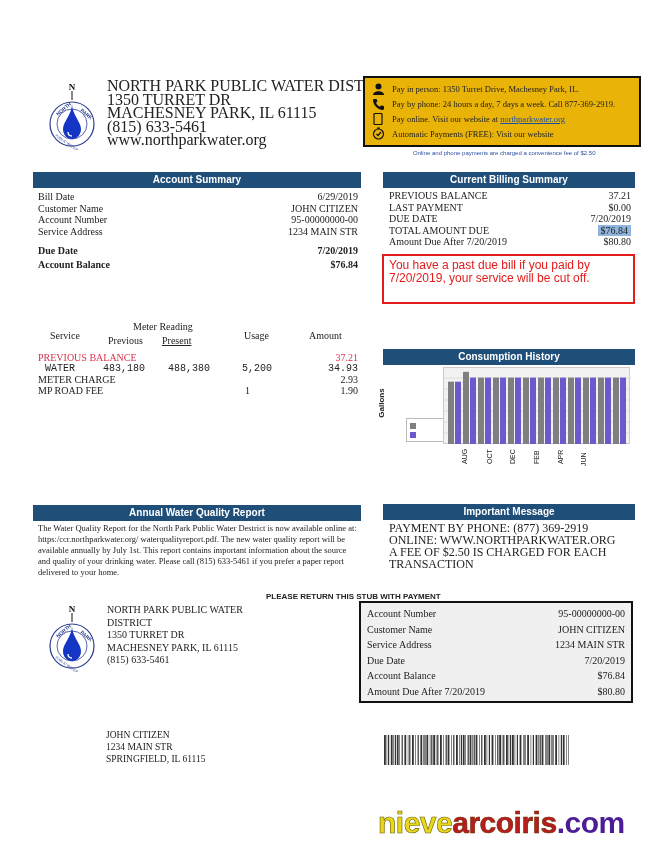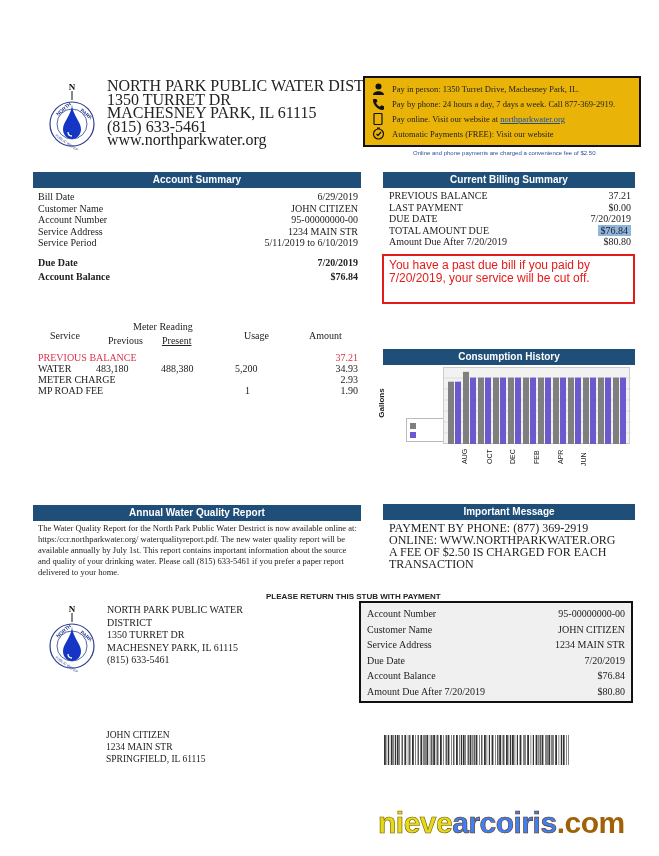--- a/index.html
+++ b/index.html
@@ -99,24 +99,20 @@
         <span>JOHN CITIZEN</span>
       </div>
     <div class="row">
         <span>Account Number</span>
         <span>95-00000000-00</span>
       </div>
     <div class="row">
         <span>Service Address</span>
         <span>1234 MAIN STR</span>
       </div>
-    <div class="row">
-        <span>Service Period</span>
-        <span>5/11/2019 to 6/10/2019</span>
-      </div>
     <div class="row" style="font-weight:bold; margin-top:7px; line-height:14px;">
         <span>Due Date</span>
         <span>7/20/2019</span>
       </div>
     <div class="row" style="font-weight:bold; line-height:14px;">
         <span>Account Balance</span>
         <span>$76.84</span>
       </div>
   </div>
 </div>
@@ -155,21 +151,21 @@
     <span class="abs" style="left:75px; top:17px;">Previous</span>
     <span class="abs" style="left:129px; top:17px;text-decoration:underline;">Present</span>
     <span class="abs" style="left:211px; top:12px;">Usage</span>
     <span class="abs" style="left:276px; top:12px;">Amount</span>
   </div>
   <div style="position:relative; height:48px; font-size:10px;">
     <div class="abs red" style="left:5px; right:3px; top:0; height:12px;">
       <span class="abs" style="left:0;">PREVIOUS BALANCE</span>
       <span class="abs" style="right:0;">37.21</span>
     </div>
-    <div class="abs" style="left:5px; right:3px; top:11px; height:12px;">
+    <div class="abs" style="left:12px; right:3px; top:11px; height:12px;font-family:Liberation Mono, monospace;">
       <span class="abs" style="left:0;">WATER</span>
       <span class="abs" style="left:58px;">483,180</span>
       <span class="abs" style="left:123px;">488,380</span>
       <span class="abs" style="left:197px;">5,200</span>
       <span class="abs" style="right:0;">34.93</span>
     </div>
     <div class="abs" style="left:5px; right:3px; top:22px; height:12px;">
       <span class="abs" style="left:0;">METER CHARGE</span>
       <span class="abs" style="right:0;">2.93</span>
     </div>
@@ -383,14 +379,14 @@
       <rect x="171.20000000000005" y="0" width="1.7999999999999998" height="30" fill="#333"></rect>
       <rect x="174.60000000000005" y="0" width="0.6" height="30" fill="#333"></rect>
       <rect x="176.80000000000004" y="0" width="1.2" height="30" fill="#333"></rect>
       <rect x="178.80000000000004" y="0" width="1.7999999999999998" height="30" fill="#333"></rect>
       <rect x="182.20000000000005" y="0" width="0.6" height="30" fill="#333"></rect>
       <rect x="184.40000000000003" y="0" width="1.2" height="30" fill="#333"></rect>
     </svg>
 </div>
 
 <div class="abs watermark" style="left:378px; top:806px;">
-  <span style="color:#e8d81a; -webkit-text-stroke:0.6px #6a5a00;">nieve</span><span style="color:#3b82f6; -webkit-text-stroke:0.6px #6a2a00;">arcoiris</span><span style="color:#a16207;">.com</span>
+  <span style="color:#e8d81a; -webkit-text-stroke:0.6px #6a5a00;">nieve</span><span style="color:#b91c1c; -webkit-text-stroke:0.6px #6a2a00;">arcoiris</span><span style="color:#4c1d95;">.com</span>
 </div>
 
 </body></html>

